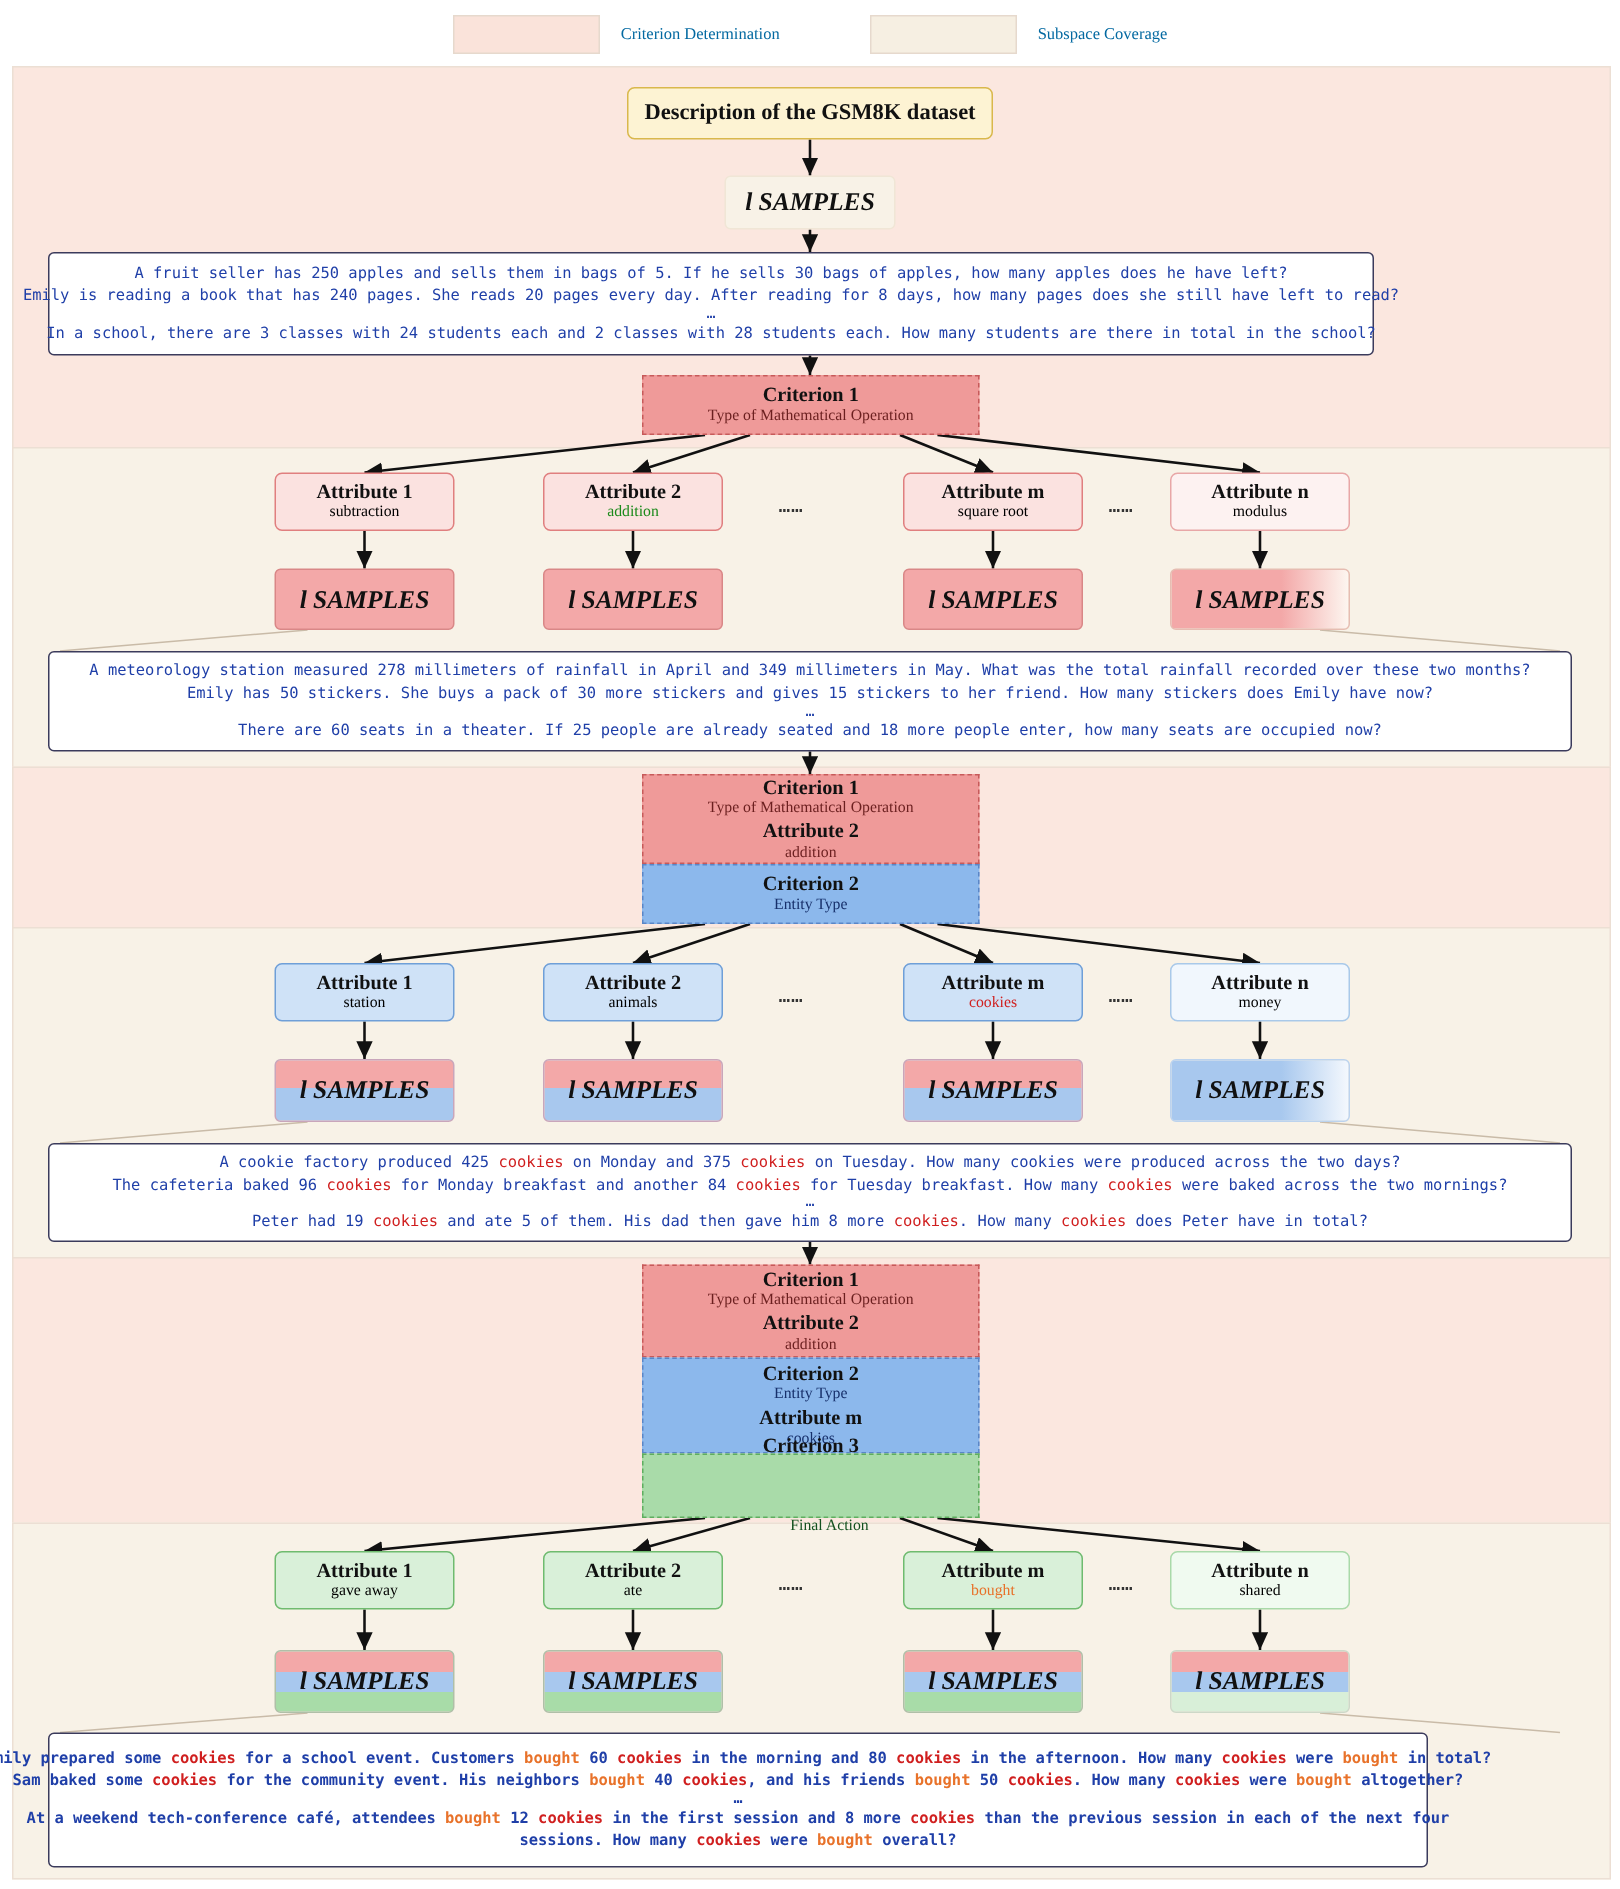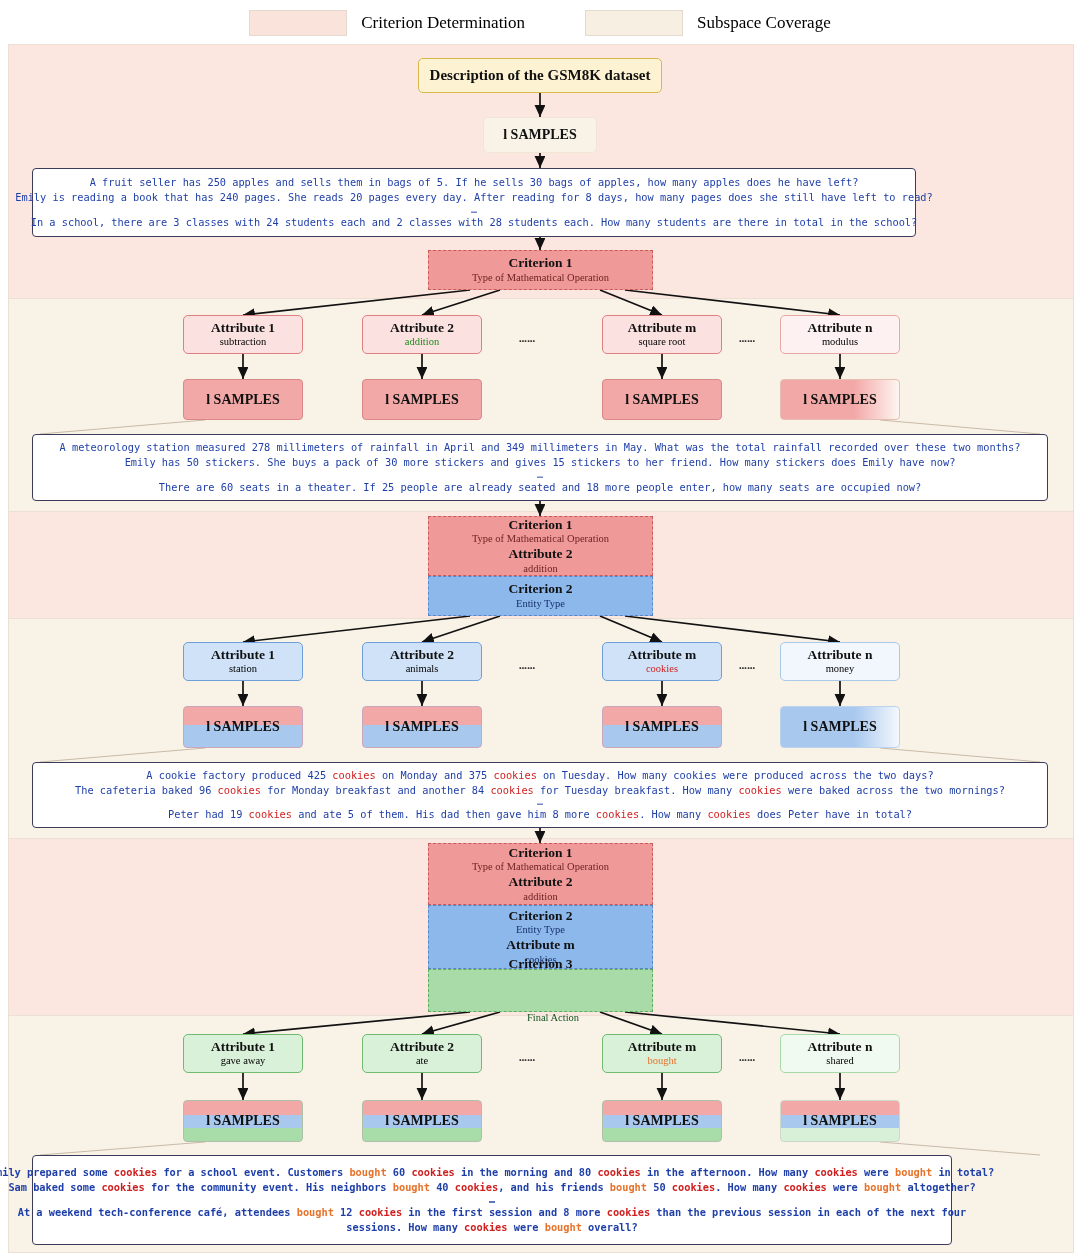--- a/index.html
+++ b/index.html
@@ -37,21 +37,21 @@
     gap: 60px;
     z-index: 10;
   }
   .legend-item { display: flex; align-items: center; gap: 14px; }
   .legend-swatch {
     width: 96px; height: 24px;
     border: 1px solid #e6d9cd;
   }
   .legend-swatch.crit { background: #fae3da; }
   .legend-swatch.sub  { background: #f6efe2; }
-  .legend-label { font-size: 17px; color: #000000; }
+  .legend-label { font-size: 11px; color: #0369a1; }
 
   
   .band {
     position: absolute;
     left: 8px;
     width: 1064px;
     border: 1px solid #ecdfd4;
     z-index: 0;
   }
   .band.crit { background: #fbe7df; }
@@ -72,21 +72,22 @@
   .node .t2 { font-family: Liberation Serif, serif; font-size: 10.5px; line-height: 1.2; margin-top: 1px; }
 
   .title-box {
     background: #fdf3d3;
     border: 1px solid #d9b84c;
     border-radius: 5px;
   }
   .title-box .t1 { font-size: 15px; }
 
   .samples-box {
-    font-size: 14px;
+    font-style: italic;
+    font-size: 17px;
     font-weight: bold;
     color: #111;
     border-radius: 4px;
   }
   .samples-plain { background: #f8f2e7; border: 1px solid #f0e6d6; }
   .samples-pink  { background: #f3a8a8; border: 1px solid #d98787; }
   .samples-grad-pink { background: linear-gradient(to right, #f3a8a8 0%, #f3a8a8 62%, #fdf6f0 100%); border: 1px solid #e6bdb2; }
   .samples-grad-blue { background: linear-gradient(to right, #a8c8ee 0%, #a8c8ee 62%, #f4f8fd 100%); border: 1px solid #bcd3ee; }
   .samples-stack-pb { background: linear-gradient(to bottom, #f3a8a8 0%, #f3a8a8 46%, #a8c8ee 46%, #a8c8ee 100%); border: 1px solid #c9a6bb; }
   .samples-stack-pbg { background: linear-gradient(to bottom, #f3a8a8 0%, #f3a8a8 34%, #a8c8ee 34%, #a8c8ee 68%, #a8dca8 68%, #a8dca8 100%); border: 1px solid #b0bfa8; }

